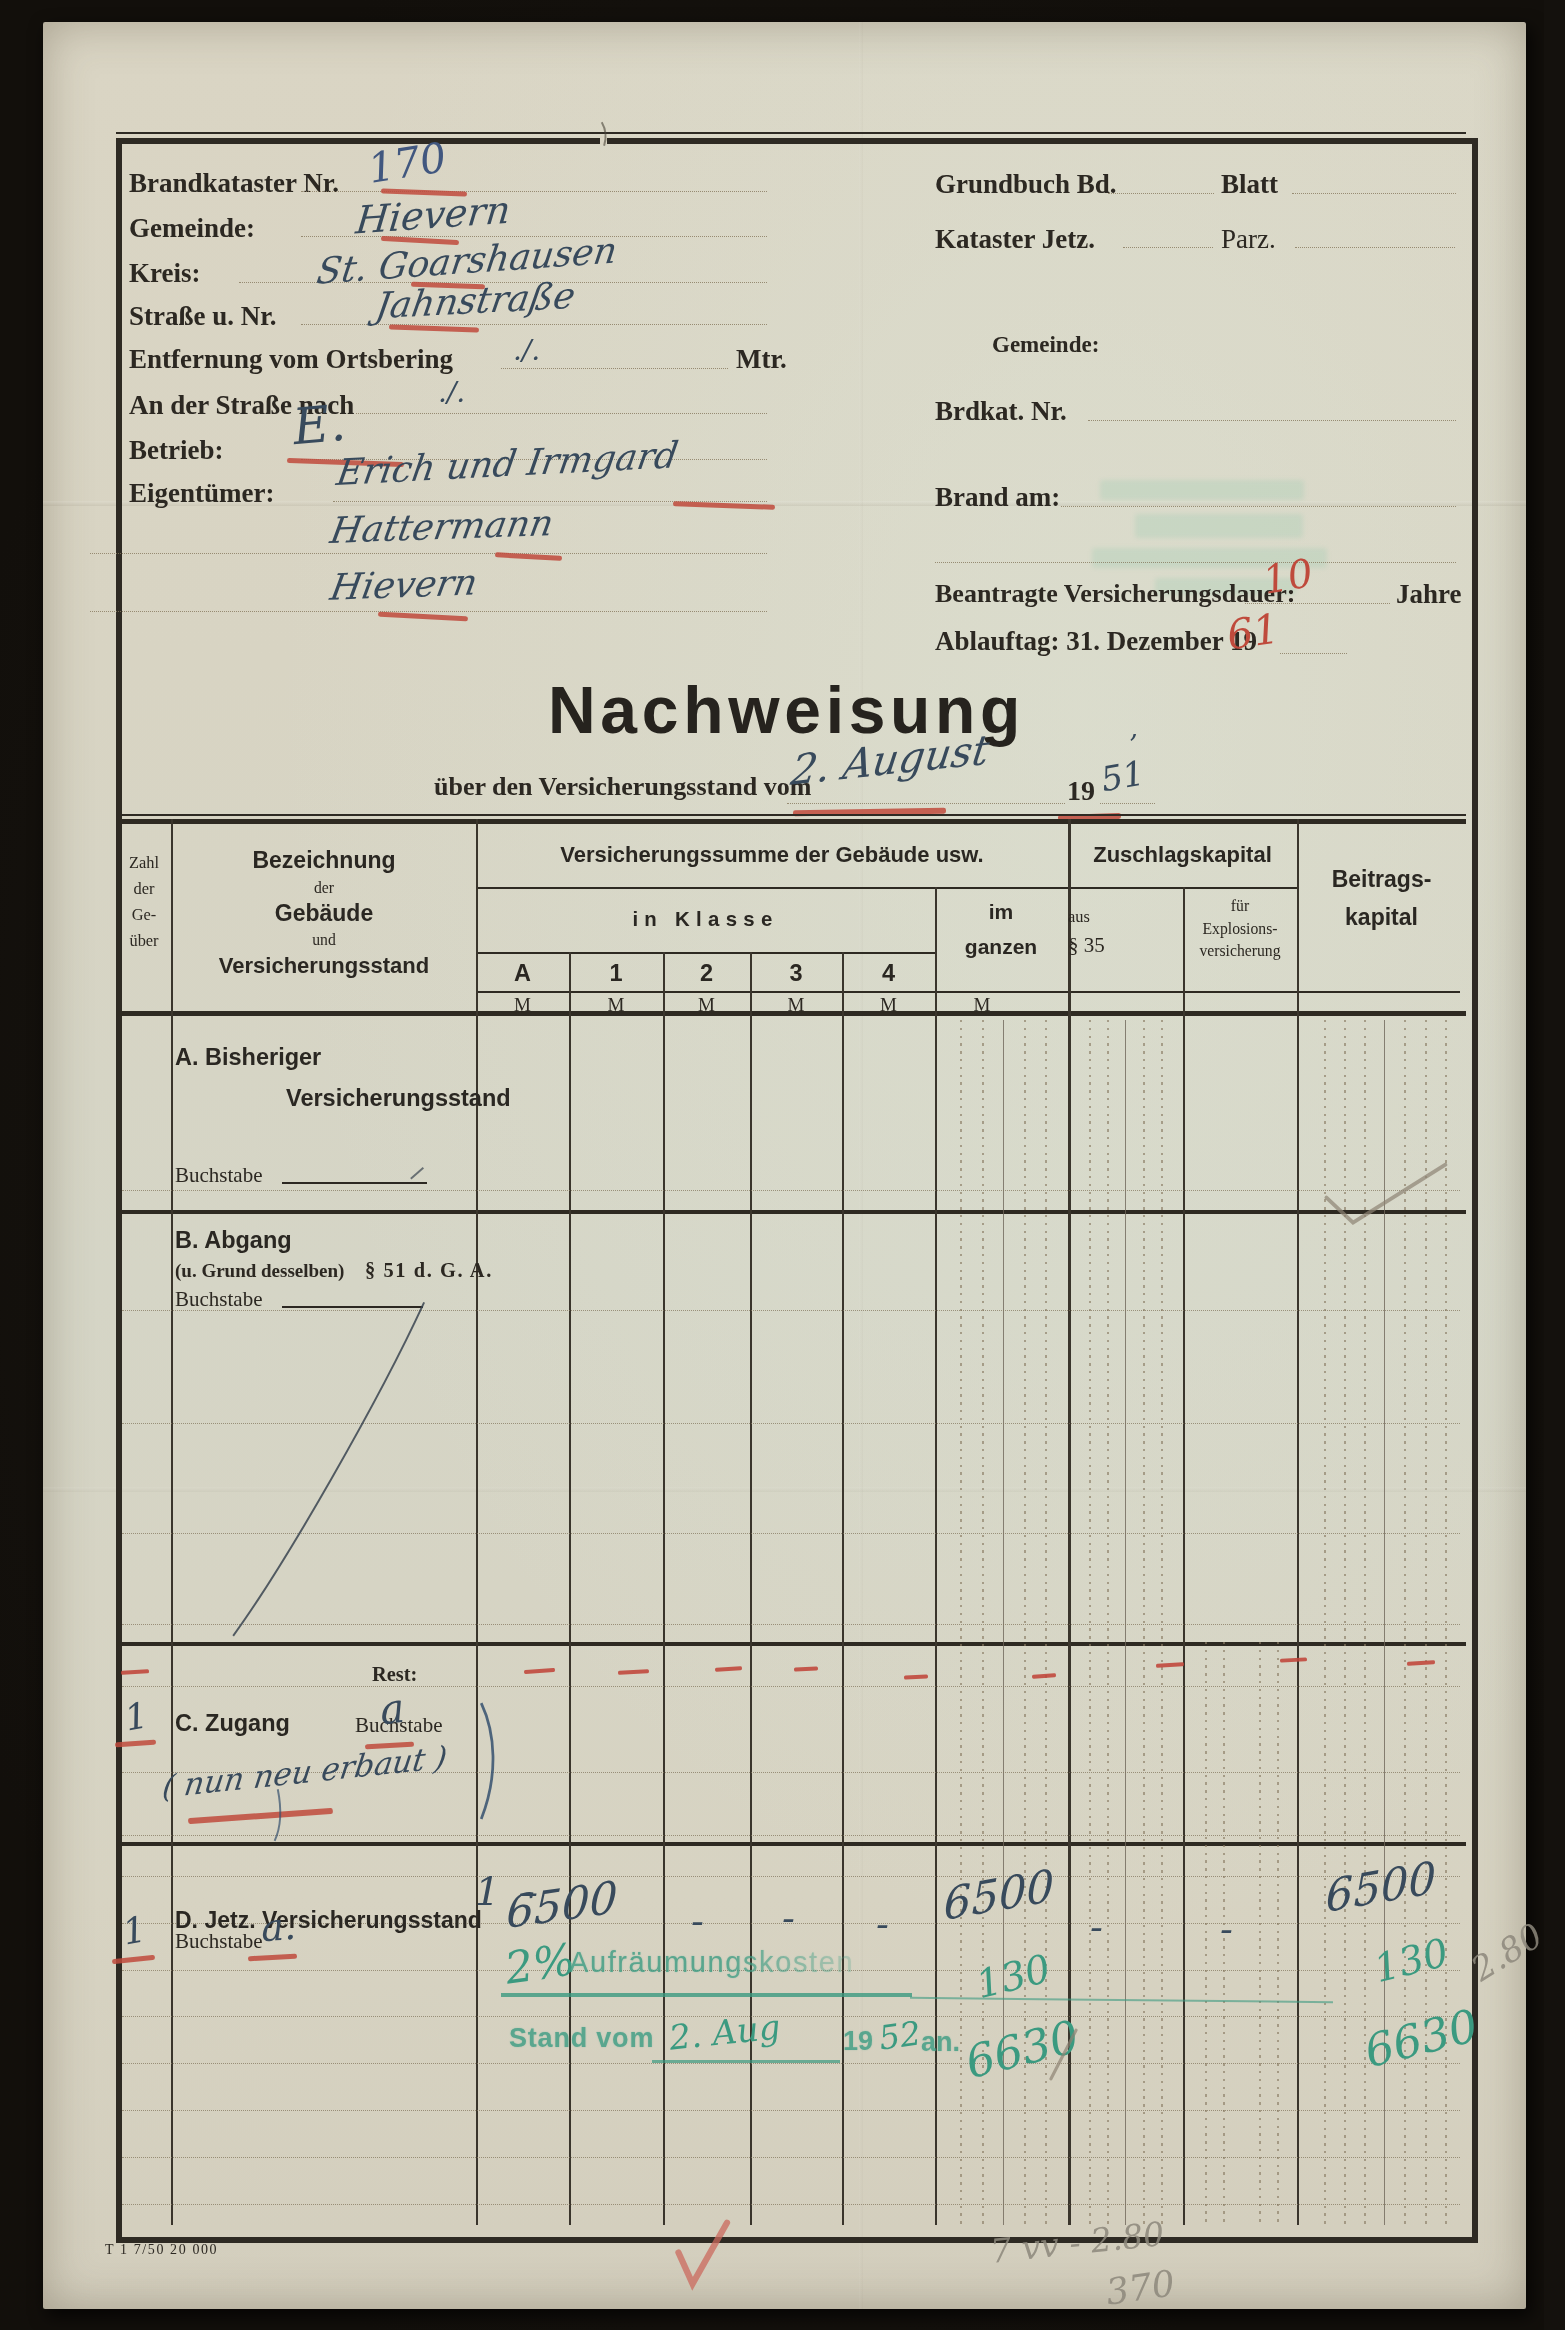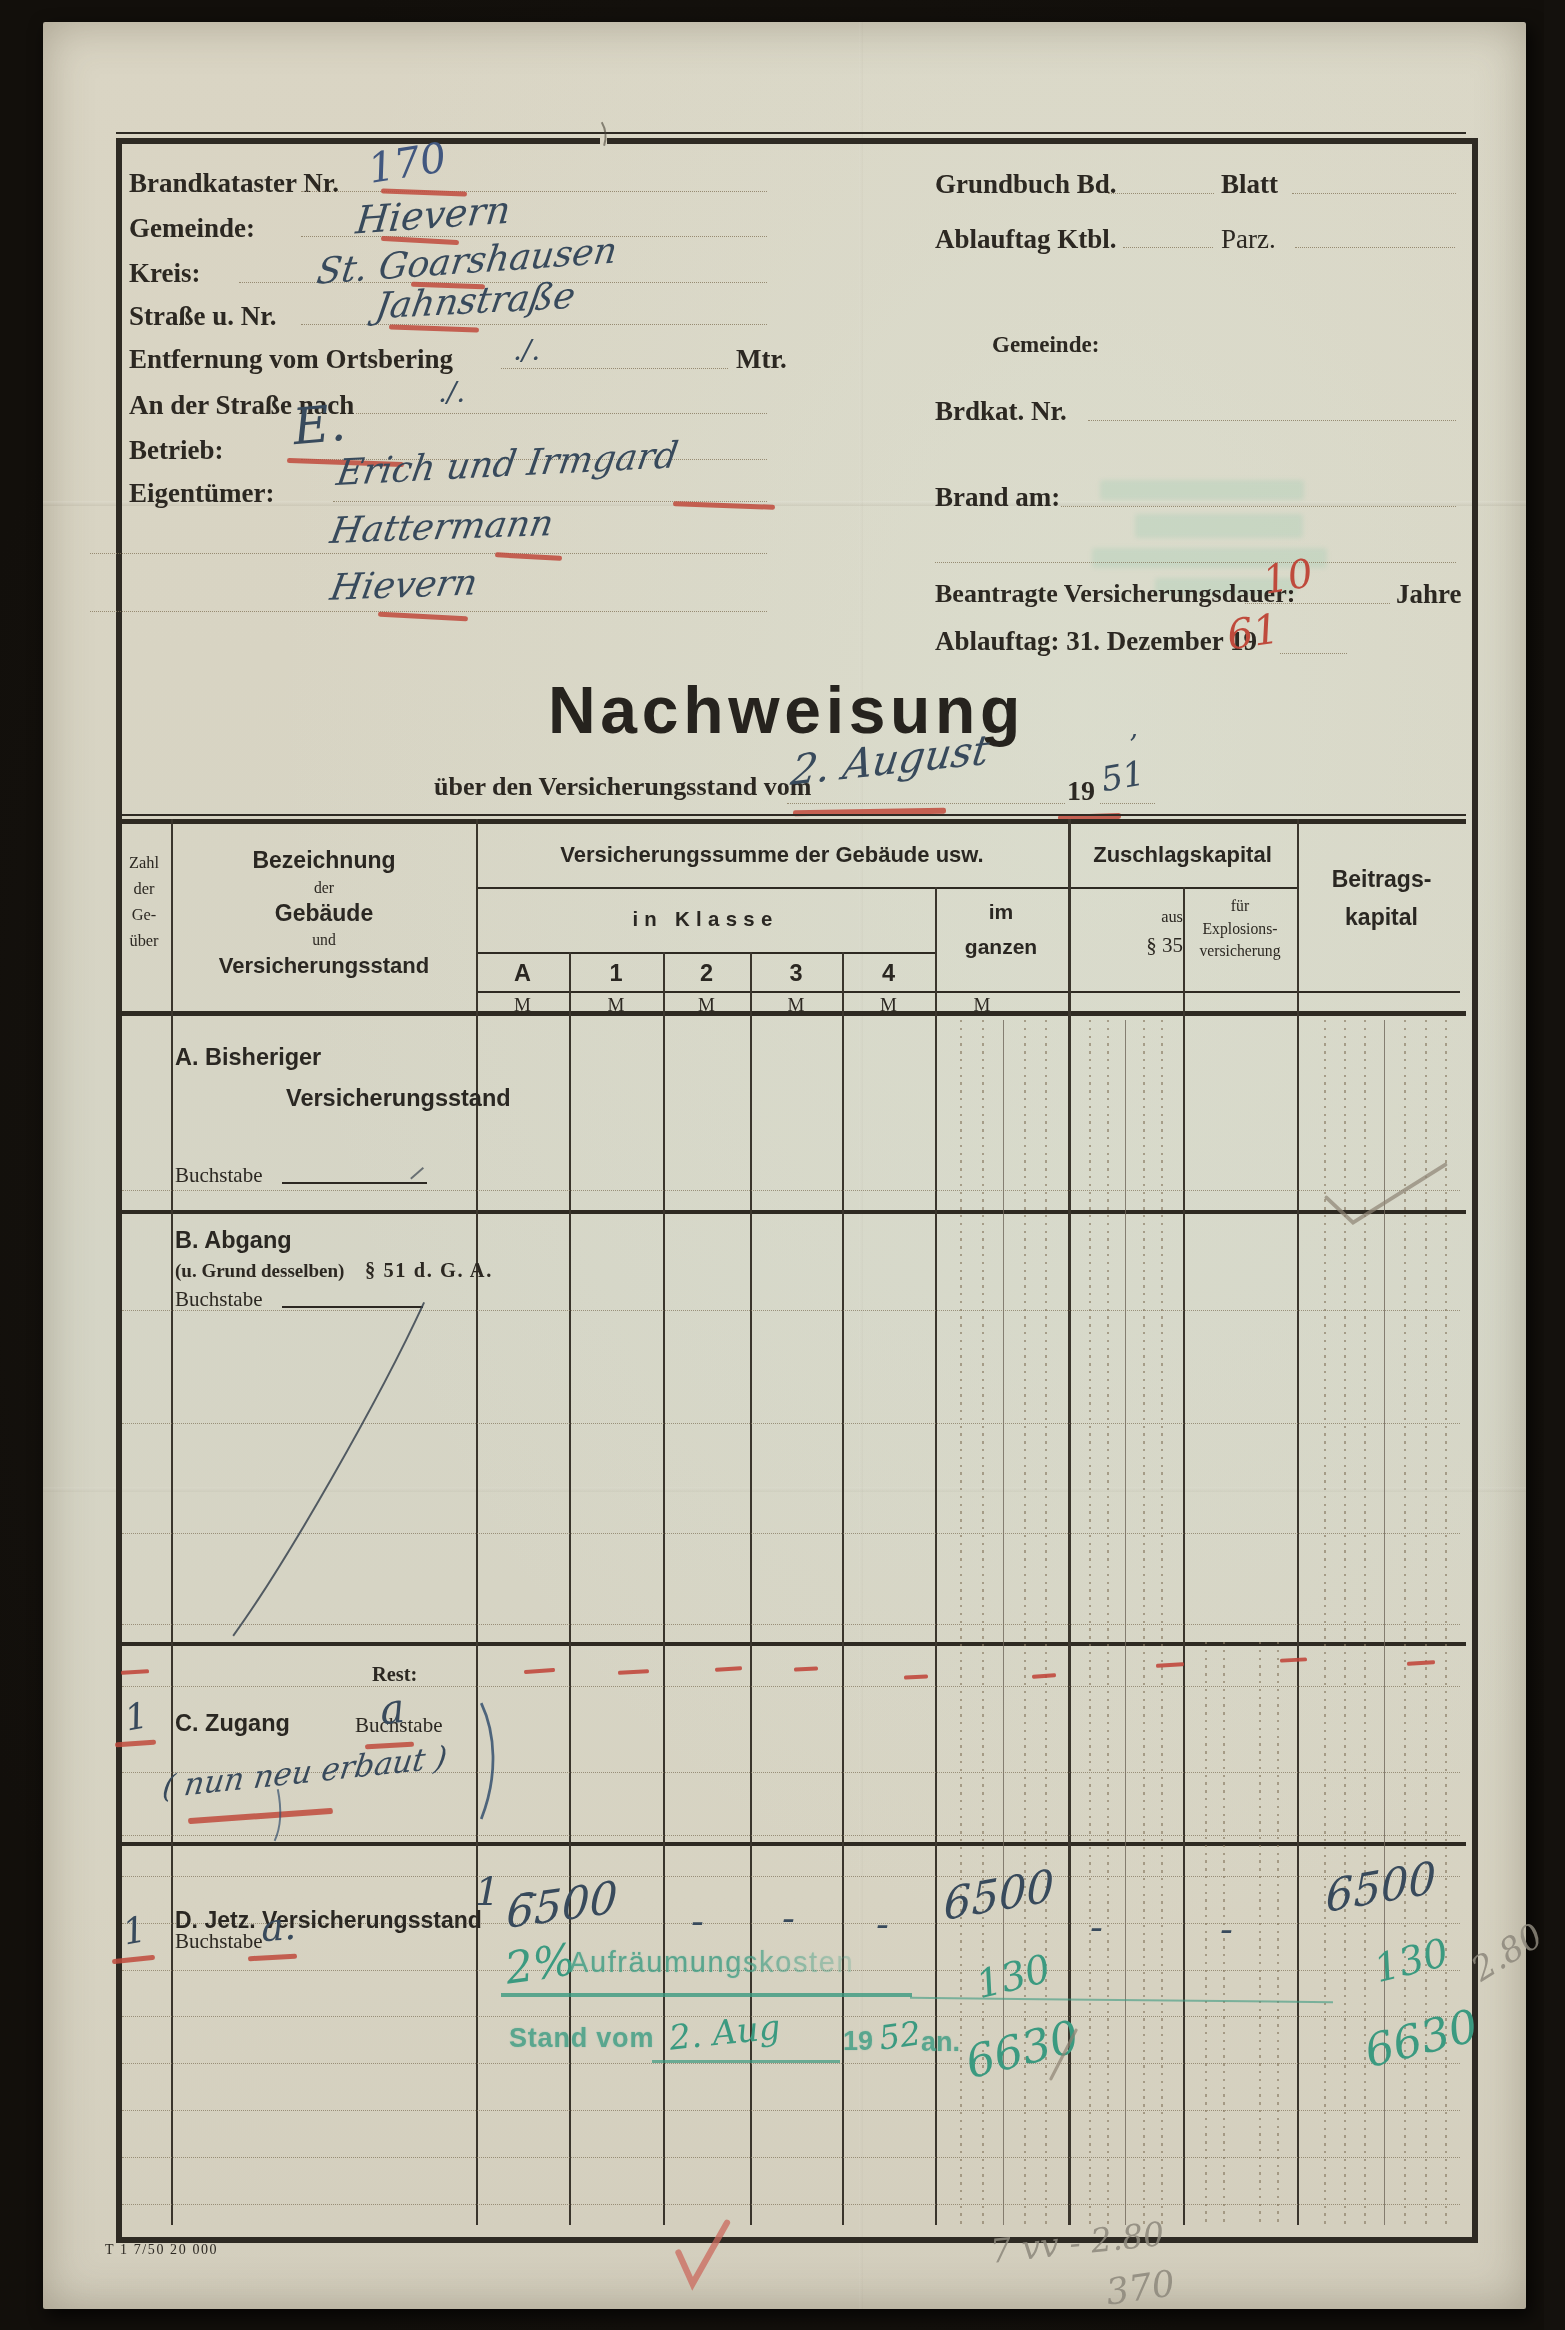--- a/index.html
+++ b/index.html
@@ -96,21 +96,21 @@
   <div class="ru" style="left:452px;top:532px;width:67px;transform:rotate(3deg);"></div>
   <div class="abs hw" style="left:288px;top:542px;font-size:36px;transform:rotate(-2deg) skewX(-12deg);">Hievern</div>
   <div class="dots" style="left:47px;top:589px;width:677px;"></div>
   <div class="ru" style="left:335px;top:592px;width:90px;transform:rotate(3deg);"></div>
 
   <div class="abs serif" style="left:892px;top:147px;font-size:27px;font-weight:bold;">Grundbuch Bd.</div>
   <div class="dots" style="left:1065px;top:171px;width:106px;"></div>
   <div class="abs serif" style="left:1178px;top:147px;font-size:27px;font-weight:bold;">Blatt</div>
   <div class="dots" style="left:1249px;top:171px;width:164px;"></div>
 
-  <div class="abs serif" style="left:892px;top:202px;font-size:27px;font-weight:bold;">Ablauftag Ktbl.</div>
+  <div class="abs serif" style="left:892px;top:202px;font-size:27px;font-weight:bold;">Kataster Jetz.</div>
   <div class="dots" style="left:1080px;top:225px;width:90px;"></div>
   <div class="abs serif" style="left:1178px;top:202px;font-size:27px;font-weight:normal;">Parz.</div>
   <div class="dots" style="left:1252px;top:225px;width:160px;"></div>
 
   <div class="abs serif" style="left:949px;top:310px;font-size:23px;font-weight:bold;">Gemeinde:</div>
 
   <div class="abs serif" style="left:892px;top:374px;font-size:27px;font-weight:bold;">Brdkat. Nr.</div>
   <div class="dots" style="left:1045px;top:398px;width:368px;"></div>
 
   <div class="abs serif" style="left:892px;top:460px;font-size:27px;font-weight:bold;">Brand am:</div>
@@ -207,21 +207,21 @@
   <div class="abs serif" style="left:526px;top:972px;width:94px;text-align:center;font-size:19px;">M</div>
   <div class="abs serif" style="left:620px;top:972px;width:87px;text-align:center;font-size:19px;">M</div>
   <div class="abs serif" style="left:707px;top:972px;width:92px;text-align:center;font-size:19px;">M</div>
   <div class="abs serif" style="left:799px;top:972px;width:93px;text-align:center;font-size:19px;">M</div>
   <div class="abs serif" style="left:892px;top:972px;width:94px;text-align:center;font-size:19px;">M</div>
   <div class="abs" style="left:892px;top:878px;width:132px;text-align:center;">
     <div class="sans" style="font-size:21px;">im</div>
     <div class="sans" style="font-size:21px;margin-top:11px;">ganzen</div>
   </div>
   <div class="abs sans" style="left:1025px;top:820px;width:229px;text-align:center;font-size:22px;">Zuschlagskapital</div>
-  <div class="abs" style="left:1025px;top:885px;width:115px;text-align:right;">
+  <div class="abs" style="left:1025px;top:885px;width:115px;text-align:left;">
     <div class="serif" style="font-size:16.4px;">aus</div>
     <div class="serif" style="font-size:21px;margin-top:6.3px;">§ 35</div>
   </div>
   <div class="abs" style="left:1140px;top:875px;width:114px;text-align:center;">
     <div class="serif" style="font-size:15.7px;">für</div>
     <div class="serif" style="font-size:15.7px;margin-top:4.7px;">Explosions-</div>
     <div class="serif" style="font-size:15.7px;margin-top:4.7px;">versicherung</div>
   </div>
   <div class="abs" style="left:1254px;top:844px;width:169px;text-align:center;">
     <div class="sans" style="font-size:23px;">Beitrags-</div>

